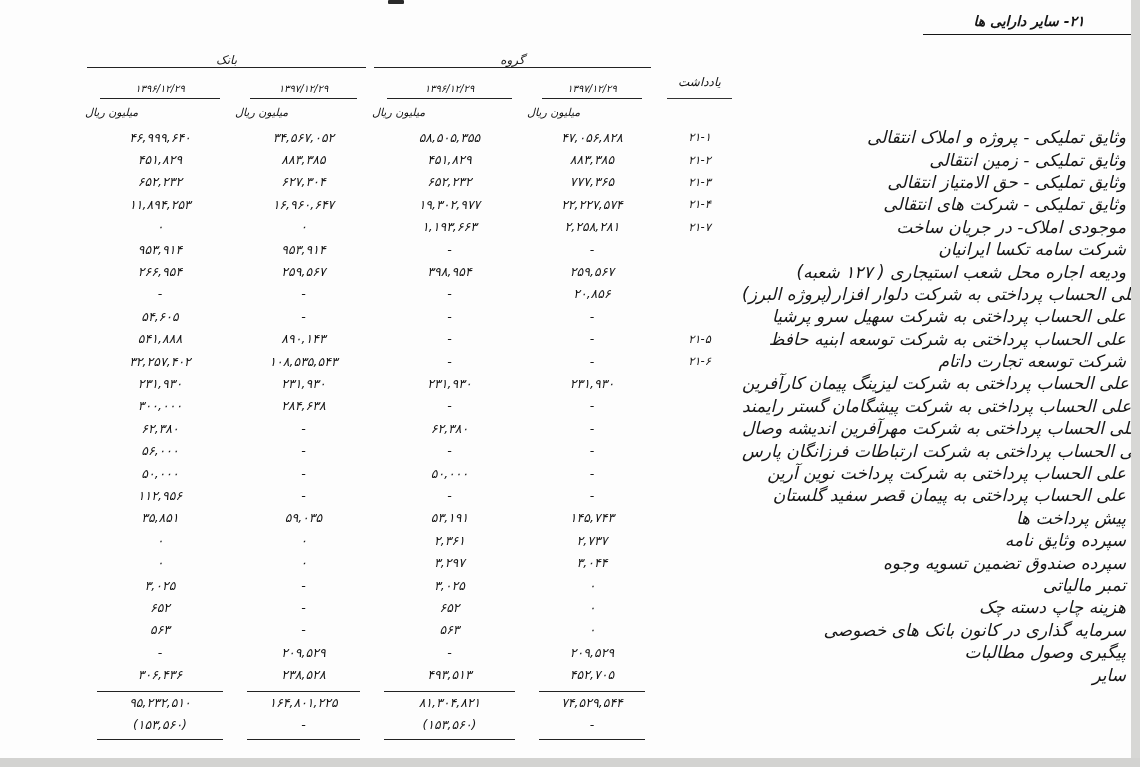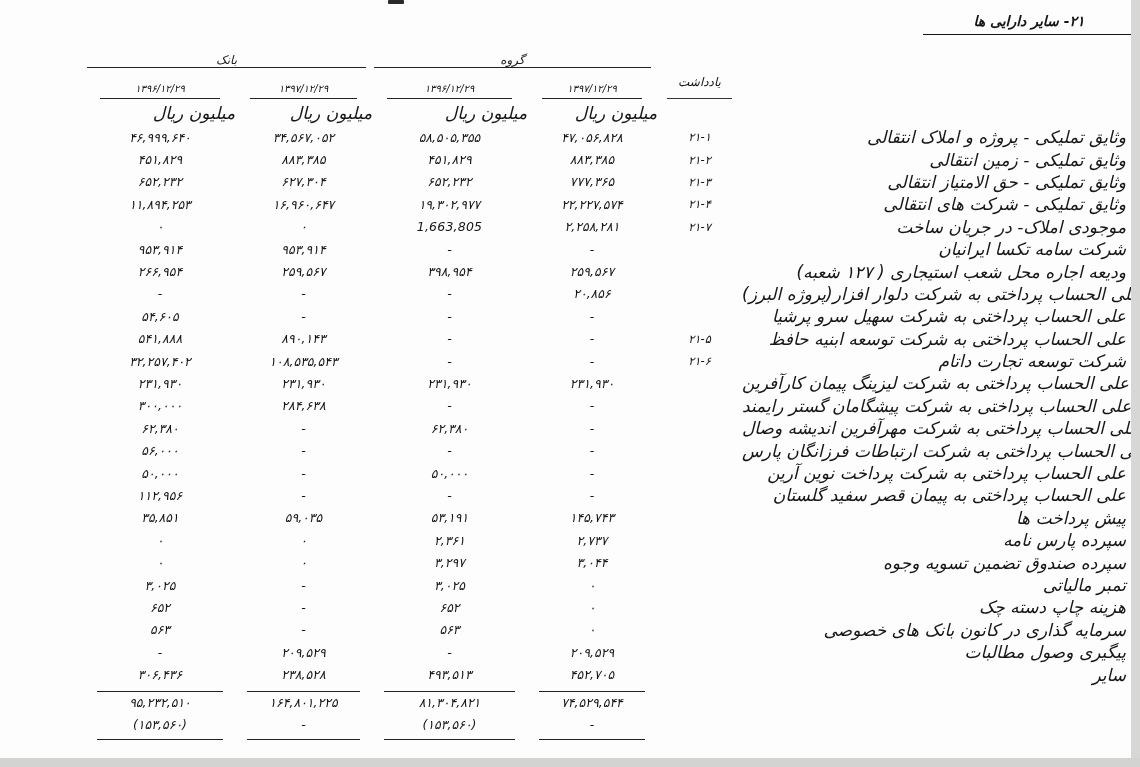--- a/index.html
+++ b/index.html
@@ -40,21 +40,21 @@
   .date-ul{
     display:block;margin:0 15px;text-align:center;
     font-size:10px;border-bottom:1.3px solid #222;padding-bottom:4px;
     direction:ltr;
   }
   .note-hd{
     display:block;margin:0 10px;text-align:center;font-size:12px;
     border-bottom:1px solid #333;padding-bottom:9px;direction:rtl;
   }
   .hdr-c{height:27px;}
-  .unit{text-align:right;font-size:17px;direction:rtl;}
+  .unit{text-align:left;font-size:11px;direction:rtl;}
 
   
   .drow{height:22.4px;}
   .num{text-align:center;font-size:12.5px;direction:ltr;letter-spacing:.2px;}
   .note-cell{text-align:center;font-size:11.5px;direction:ltr;}
   .lbl{direction:rtl;text-align:right;font-size:17px;padding-right:8px;white-space:nowrap;}
 
   
   .sum-row{height:24px;align-items:end;}
   .sum-row .li{border-top:1.4px solid #222;margin:0 12px;padding-top:3px;}
@@ -144,21 +144,21 @@
     <div class="num">۱۶,۹۶۰,۶۴۷</div>
     <div class="num">۱۹,۳۰۲,۹۷۷</div>
     <div class="num">۲۲,۲۲۷,۵۷۴</div>
     <div class="note-cell">۲۱-۴</div>
     <div class="lbl">وثایق تملیکی -  شرکت های انتقالی</div>
   </div>
 
   <div class="row drow">
     <div class="num">۰</div>
     <div class="num">۰</div>
-    <div class="num">1,663,805</div>
+    <div class="num">۱,۱۹۳,۶۶۳</div>
     <div class="num">۲,۲۵۸,۲۸۱</div>
     <div class="note-cell">۲۱-۷</div>
     <div class="lbl">موجودی املاک- در جریان ساخت</div>
   </div>
 
   <div class="row drow">
     <div class="num">۹۵۳,۹۱۴</div>
     <div class="num">۹۵۳,۹۱۴</div>
     <div class="num">-</div>
     <div class="num">-</div>
@@ -273,21 +273,21 @@
     <div class="note-cell"></div>
     <div class="lbl">پیش پرداخت ها</div>
   </div>
 
   <div class="row drow">
     <div class="num">۰</div>
     <div class="num">۰</div>
     <div class="num">۲,۳۶۱</div>
     <div class="num">۲,۷۳۷</div>
     <div class="note-cell"></div>
-    <div class="lbl">سپرده پارس نامه</div>
+    <div class="lbl">سپرده وثایق نامه</div>
   </div>
 
   <div class="row drow">
     <div class="num">۰</div>
     <div class="num">۰</div>
     <div class="num">۳,۲۹۷</div>
     <div class="num">۳,۰۴۴</div>
     <div class="note-cell"></div>
     <div class="lbl">سپرده صندوق تضمین تسویه وجوه</div>
   </div>

